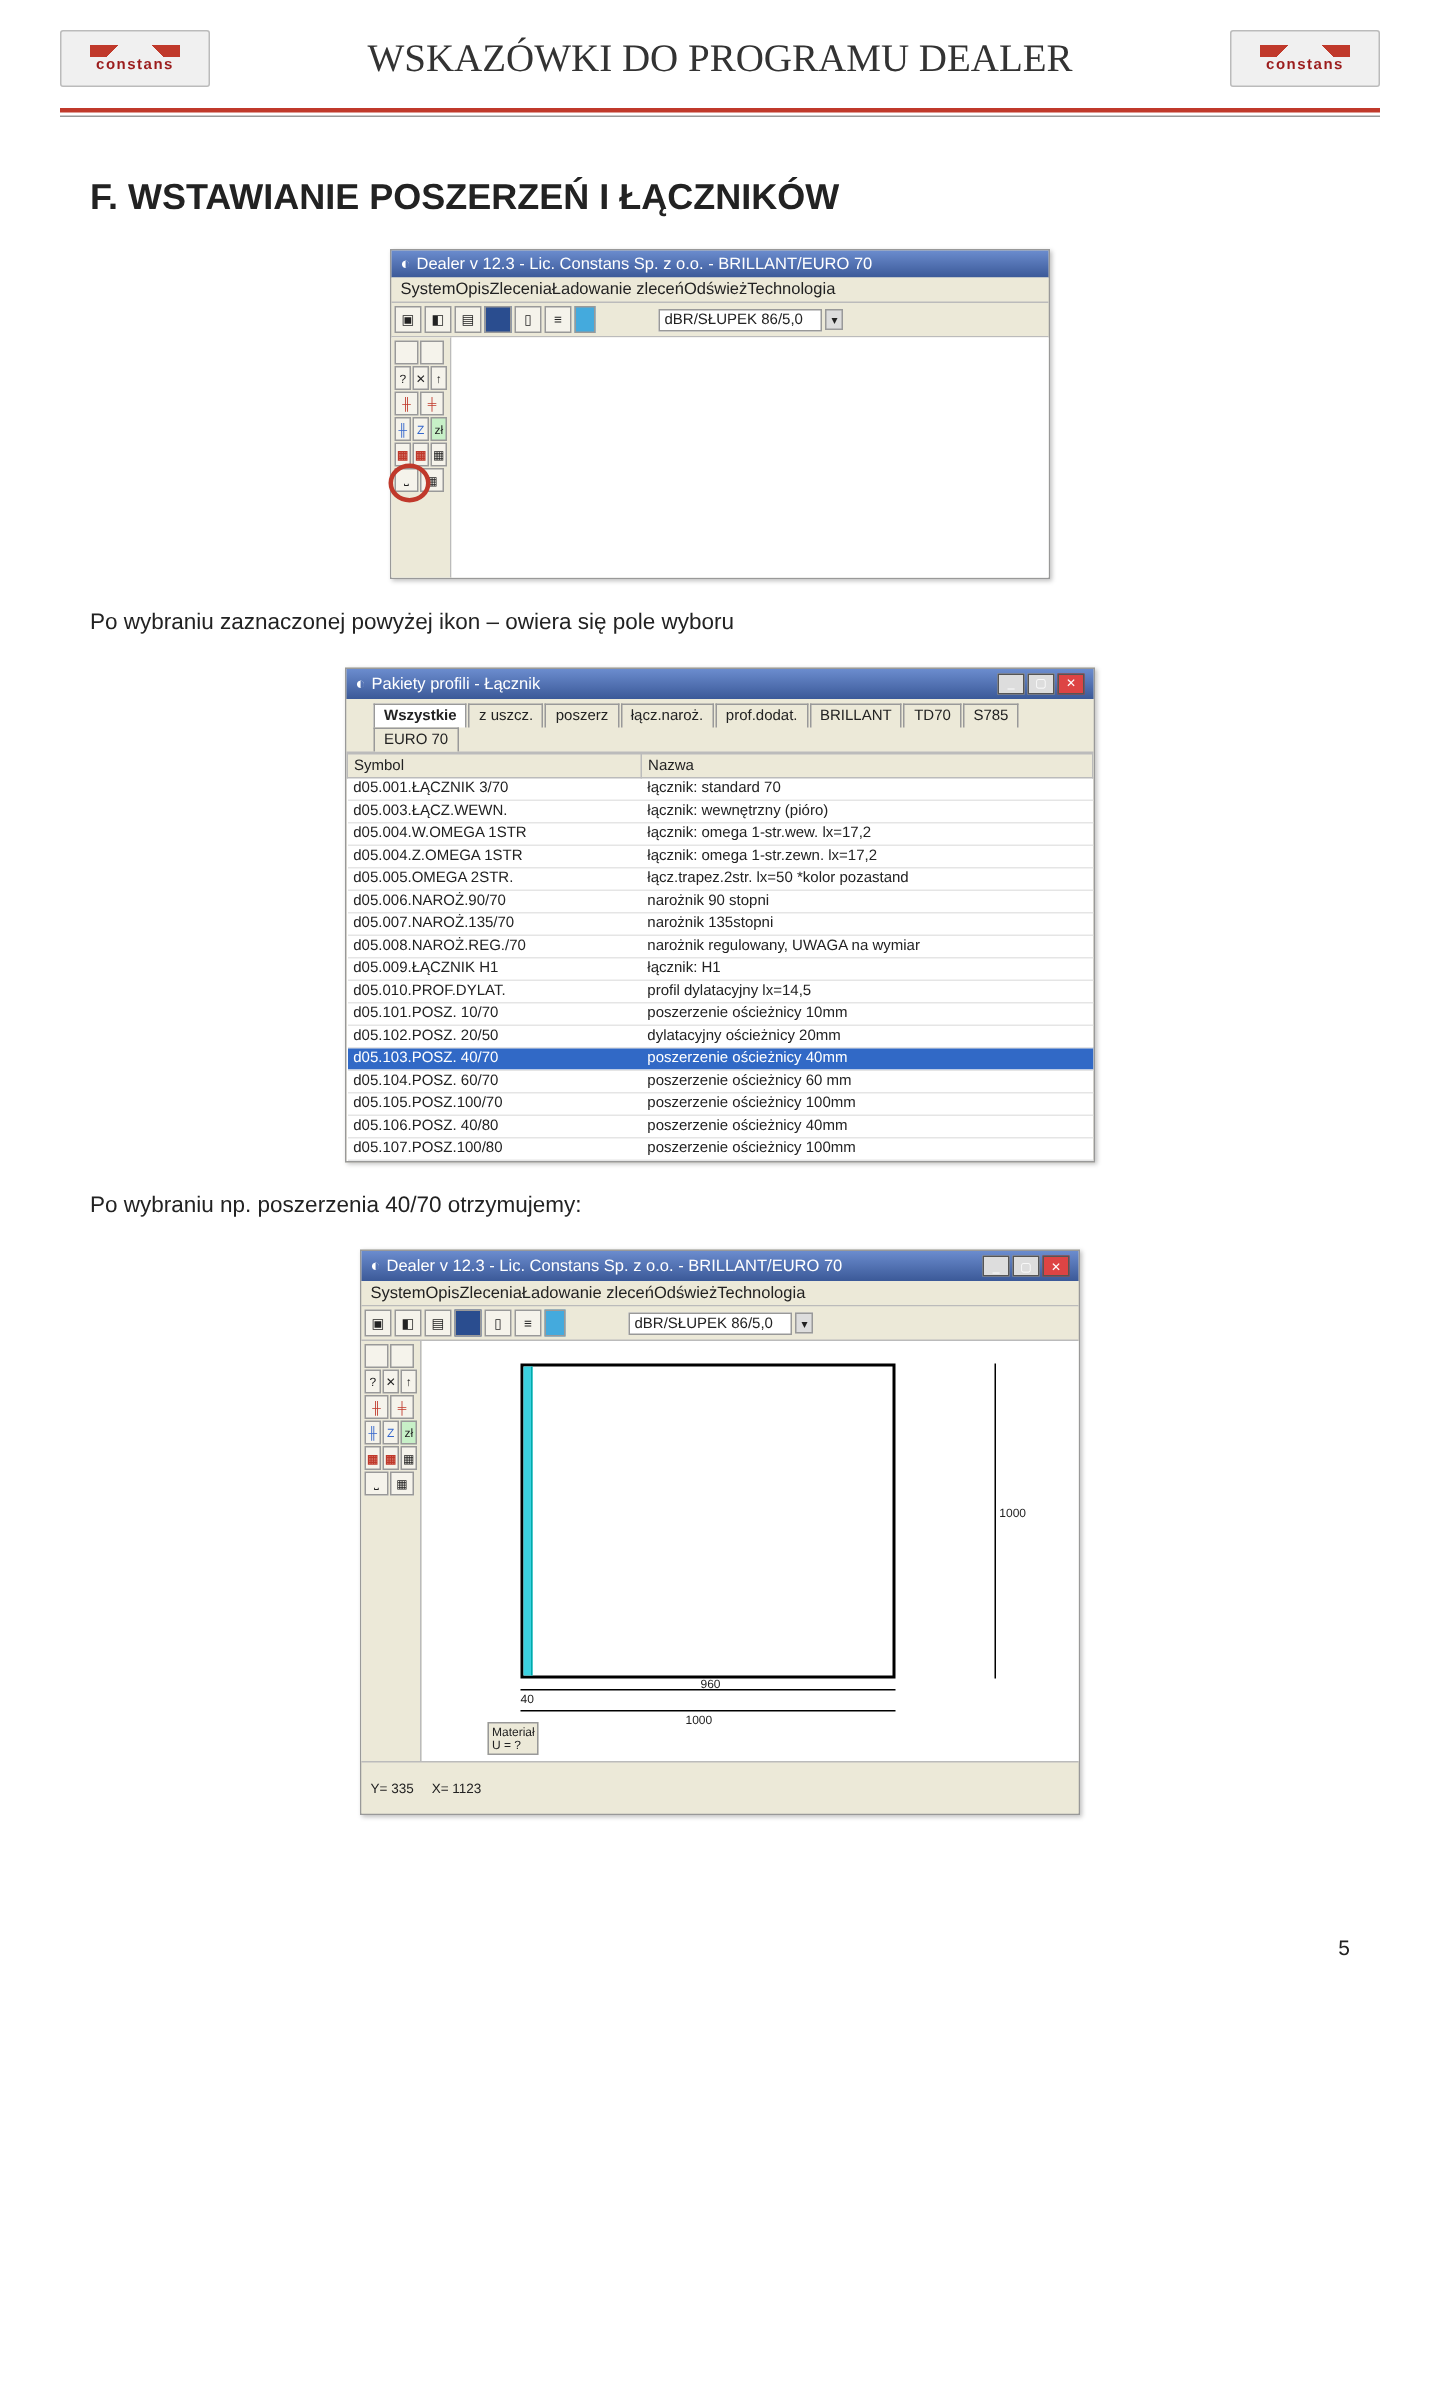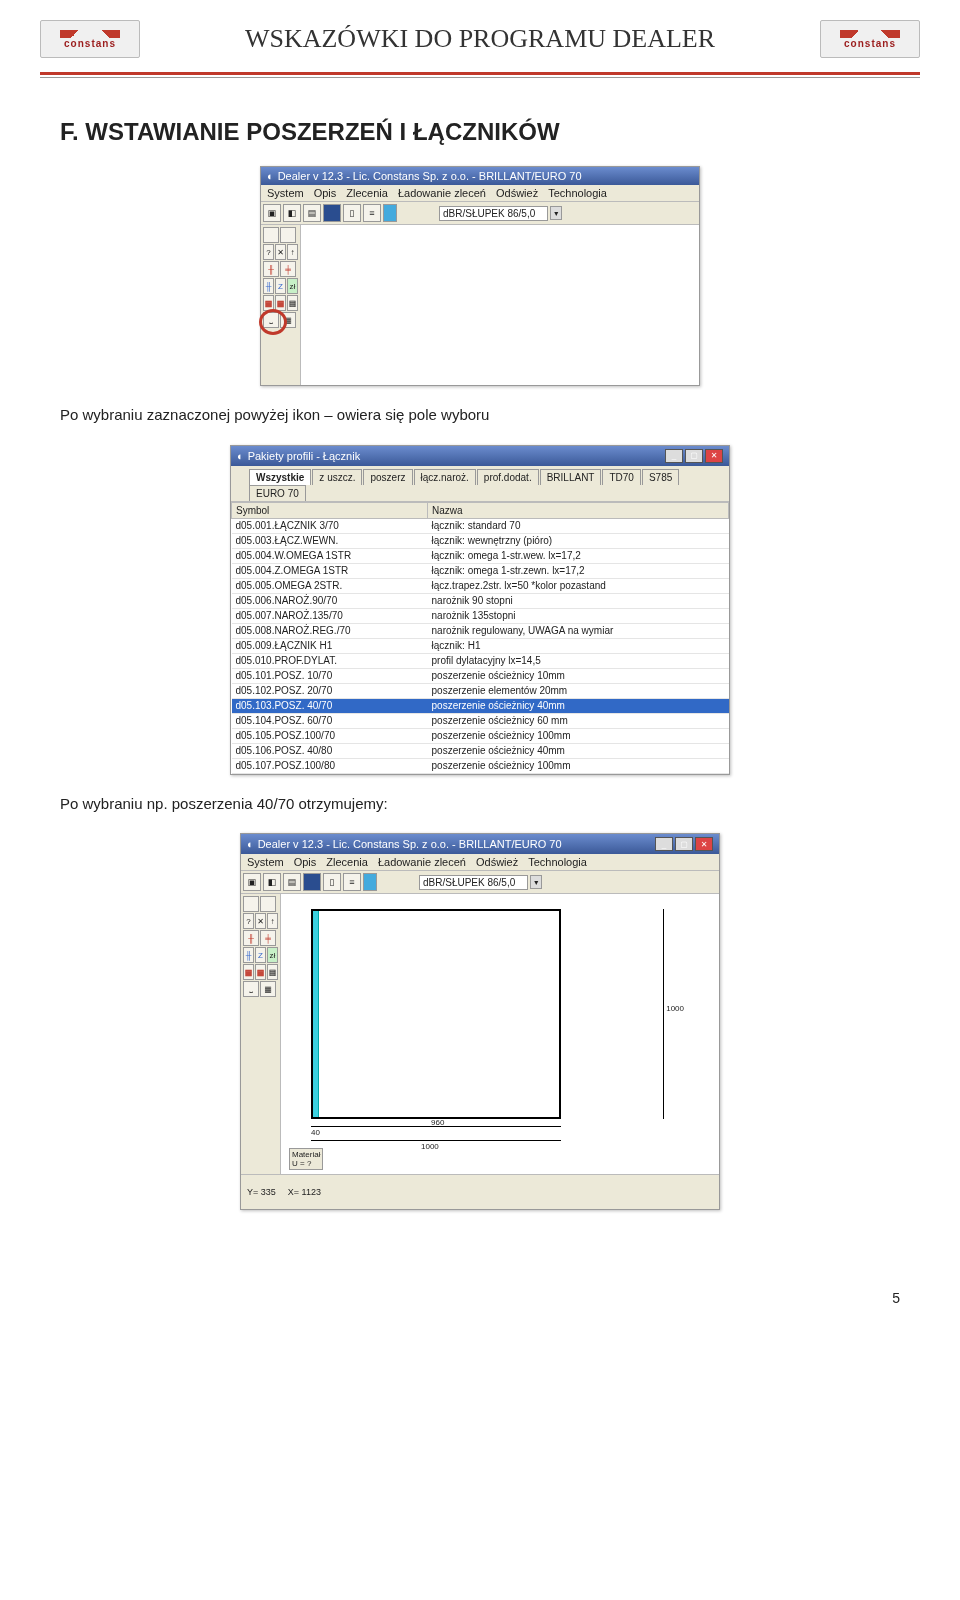--- a/index.html
+++ b/index.html
@@ -13,21 +13,21 @@
   .doc-title-underline { height:6px; margin: 6px 40px 0 40px; border-top: 3px solid #c0392b; border-bottom:1px solid #999; }
 
   .content { padding: 30px 60px 40px 60px; }
 
   h2.section-heading { font-size: 24px; font-weight: bold; margin: 10px 0 20px 0; }
   p.body-text { font-size: 15px; margin: 18px 0; line-height:1.5; }
 
   
   .ss { border: 1px solid #999; background: #ece9d8; margin: 10px auto; box-shadow: 1px 1px 3px rgba(0,0,0,0.25); }
   .ss-title { background: linear-gradient(#6b8cce, #3b5998); color:#fff; font-size:11px; padding:3px 6px; display:flex; align-items:center; gap:4px; }
-  .ss-menu { background:#ece9d8; font-size:11px; padding:2px 6px; display:flex; gap:10px; border-bottom:1px solid #bbb;}
+  .ss-menu { background:#ece9d8; font-size:11px; padding:2px 6px; display:flex; gap:0; border-bottom:1px solid #bbb;}
   .ss-tools { background:#ece9d8; padding:2px; display:flex; gap:2px; border-bottom:1px solid #bbb; align-items:center;}
   .ss-btn { width:18px; height:18px; border:1px solid #999; background:#f5f3eb; display:inline-flex; align-items:center; justify-content:center; font-size:9px;}
   .ss-select { font-size:10px; border:1px solid #999; background:#fff; padding:1px 12px 1px 3px; margin-left:40px;}
   .ss1 { width: 440px; display:flex; flex-direction:column; }
   .ss1-body { display:flex; height: 160px; background:#fff;}
   .ss1-sidebar { width: 40px; background:#ece9d8; border-right:1px solid #bbb; display:flex; flex-direction:column; gap:1px; padding:2px; }
   .sb-row { display:flex; gap:1px; }
   .sb-btn { width:16px; height:16px; border:1px solid #999; background:#f5f3eb; font-size:8px; display:inline-flex;align-items:center;justify-content:center;}
   .sb-btn.red { color:#c0392b; font-weight:bold;}
   .sb-btn.green { background:#c7f0c7;}
@@ -42,21 +42,21 @@
   .ss2-tab.active { background:#fff; font-weight:bold;}
   .ss2-table { width:100%; border-collapse:collapse; font-size:10px; background:#fff;}
   .ss2-table th { text-align:left; background:#ece9d8; border:1px solid #bbb; padding:2px 4px; font-weight:normal;}
   .ss2-table td { border-bottom:1px solid #e5e5e5; padding:1.5px 4px;}
   .ss2-table tr.selected td { background:#3169c6; color:#fff;}
   .ss2-body { max-height: 280px; overflow:hidden;}
 
   
   .ss3 { width: 480px; }
   .ss3-body { display:flex; height: 280px; background:#fff;}
-  .ss3-canvas { flex:1; position:relative; background:#fff; }
+  .ss3-canvas { flex:1; position:relative; background:#fff;margin-left:36px; }
   .ss3-frame { position:absolute; left:30px; top:15px; width:250px; height:210px; border:2px solid #000; }
   .ss3-frame-left { position:absolute; left:0; top:0; bottom:0; width:6px; background:#3bd1e0; border-right:1px solid #0aa;}
   .ss3-dim-h { position:absolute; font-size:8px; }
   .ss3-dim-v { position:absolute; font-size:8px; }
   .dim-line-h { border-top:1px solid #000; position:absolute; height:1px;}
   .dim-line-v { border-left:1px solid #000; position:absolute; width:1px;}
   .ss3-bottom { font-size:9px; padding:12px 6px; border-top:1px solid #bbb; background:#ece9d8; display:flex; gap:12px;}
   .ss3-material { position:absolute; left:8px; bottom:4px; font-size:8px; border:1px solid #999; padding:1px 2px; background:#ece9d8;}
 
   .page-num { text-align:right; margin: 30px 60px 20px 0; font-size:14px;}
@@ -211,22 +211,22 @@
             </tr>
             <tr>
               <td>d05.010.PROF.DYLAT.</td>
               <td>profil dylatacyjny lx=14,5</td>
             </tr>
             <tr>
               <td>d05.101.POSZ. 10/70</td>
               <td>poszerzenie ościeżnicy 10mm</td>
             </tr>
             <tr>
-              <td>d05.102.POSZ. 20/70</td>
-              <td>poszerzenie elementów 20mm</td>
+              <td>d05.102.POSZ. 20/50</td>
+              <td>dylatacyjny ościeżnicy 20mm</td>
             </tr>
             <tr class="selected">
               <td>d05.103.POSZ. 40/70</td>
               <td>poszerzenie ościeżnicy 40mm</td>
             </tr>
             <tr>
               <td>d05.104.POSZ. 60/70</td>
               <td>poszerzenie ościeżnicy 60 mm</td>
             </tr>
             <tr>

